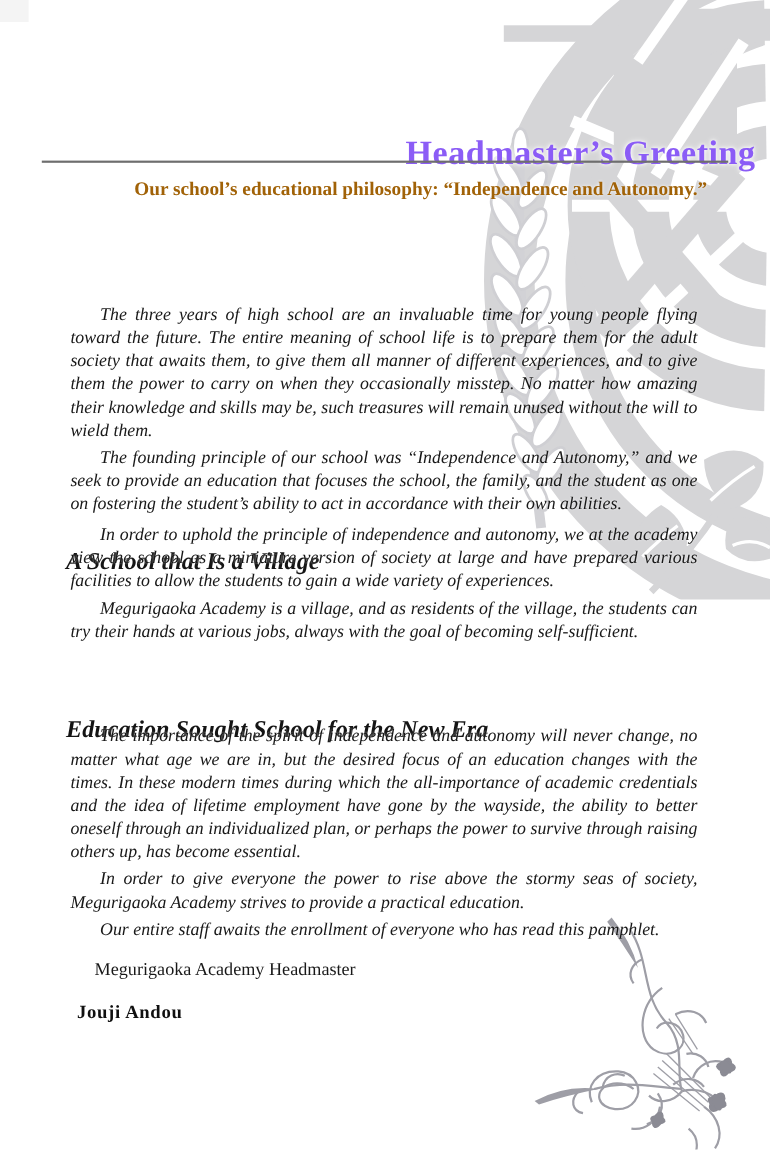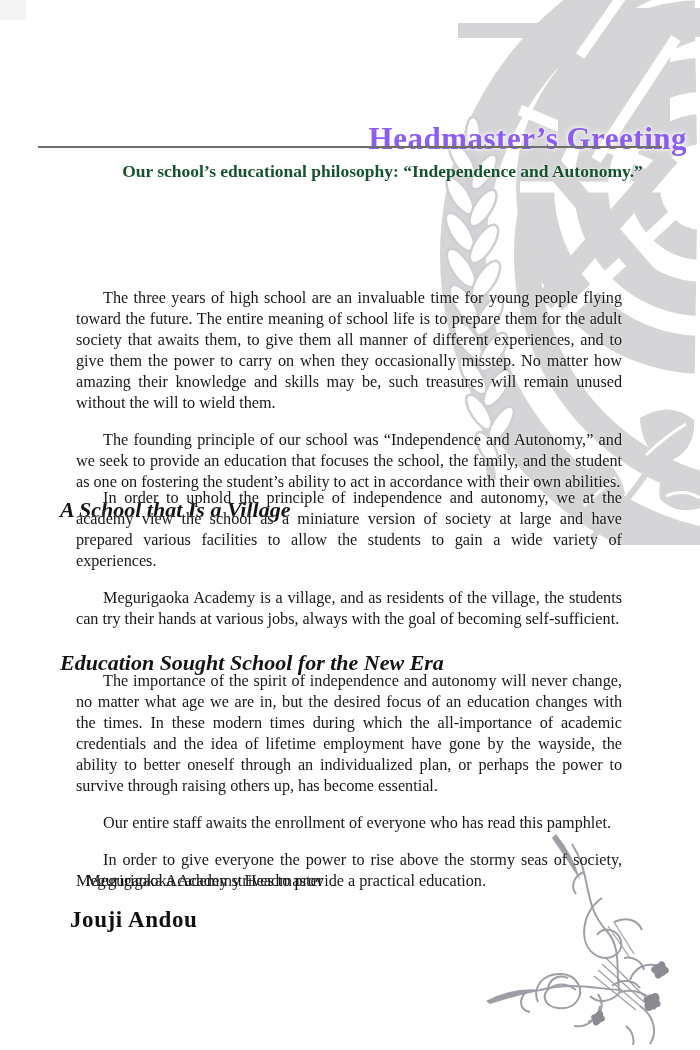--- a/index.html
+++ b/index.html
@@ -20,41 +20,41 @@
   .title{
     top:100px;left:0;right:40px;width:660px;
     text-align:right;font-weight:bold;font-size:31px;line-height:36px;
     color:#8b5cf6;letter-spacing:0.5px;
     text-shadow:0 0 3px #ffffff, 0 0 6px #ffffff;
     padding-left:27px;
   }
   .rule{top:146px;left:38px;width:624px;height:2px;background:#6e6e6e;}
   .subtitle{
     top:160px;left:105px;width:555px;text-align:center;
-    font-weight:bold;font-size:17.5px;line-height:22px;color:#14532d;
+    font-weight:bold;font-size:17.5px;line-height:22px;color:#a16207;
     text-shadow:0 0 3px #ffffff;
   }
   .bodyblock{
     left:60px;width:578px;
     font-size:16.2px;line-height:21px;text-align:justify;
     text-shadow:0 0 2px rgba(255,255,255,.8);
   }
-  .bodyblock p{margin:16px;text-indent:27px;}
+  .bodyblock p{margin:4px;text-indent:27px;font-style:italic;}
   .intro{top:272px;}
   .sec1-head{top:481px;}
   .sec1-body{top:472px;}
   .sec2-head{top:634px;}
   .sec2-body{top:655px;}
   .sec-head{
     left:60px;width:578px;
     font-weight:bold;font-style:italic;font-size:22px;line-height:21px;color:#141414;
   }
   .signature{top:854px;left:70px;width:420px;}
   .sig-role{font-size:16.5px;line-height:22px;margin:16px;}
-  .sig-name{font-size:23px;line-height:24px;font-weight:bold;margin:0;letter-spacing:0.6px;color:#101010;}
+  .sig-name{font-size:17px;line-height:24px;font-weight:bold;margin:0;letter-spacing:0.6px;color:#101010;}
 </style>
 </head>
 <body>
 
 <div class="layer corner-artifact"></div>
 
 <svg class="layer emblem" viewBox="440 0 260 545" aria-hidden="true">
   <g>
 
     <circle cx="765" cy="255" r="302" fill="none" stroke="#d5d5d7" stroke-width="46"></circle>
@@ -186,20 +186,20 @@
 
 <h2 class="layer sec-head sec1-head">A School that Is a Village</h2>
 <div class="layer bodyblock sec1-body">
   <p>In order to uphold the principle of independence and autonomy, we at the academy view the school as a miniature version of society at large and have prepared various facilities to allow the students to gain a wide variety of experiences.</p>
   <p>Megurigaoka Academy is a village, and as residents of the village, the students can try their hands at various jobs, always with the goal of becoming self-sufficient.</p>
 </div>
 
 <h2 class="layer sec-head sec2-head">Education Sought School for the New Era</h2>
 <div class="layer bodyblock sec2-body">
   <p>The importance of the spirit of independence and autonomy will never change, no matter what age we are in, but the desired focus of an education changes with the times. In these modern times during which the all-importance of academic credentials and the idea of lifetime employment have gone by the wayside, the ability to better oneself through an individualized plan, or perhaps the power to survive through raising others up, has become essential.</p>
+  <p>In order to give everyone the power to rise above the stormy seas of society, Megurigaoka Academy strives to provide a practical education.</p>
   <p>Our entire staff awaits the enrollment of everyone who has read this pamphlet.</p>
-  <p>In order to give everyone the power to rise above the stormy seas of society, Megurigaoka Academy strives to provide a practical education.</p>
 </div>
 
 <div class="layer signature">
   <p class="sig-role">Megurigaoka Academy Headmaster</p>
   <p class="sig-name">Jouji Andou</p>
 </div>
 
 </body></html>

